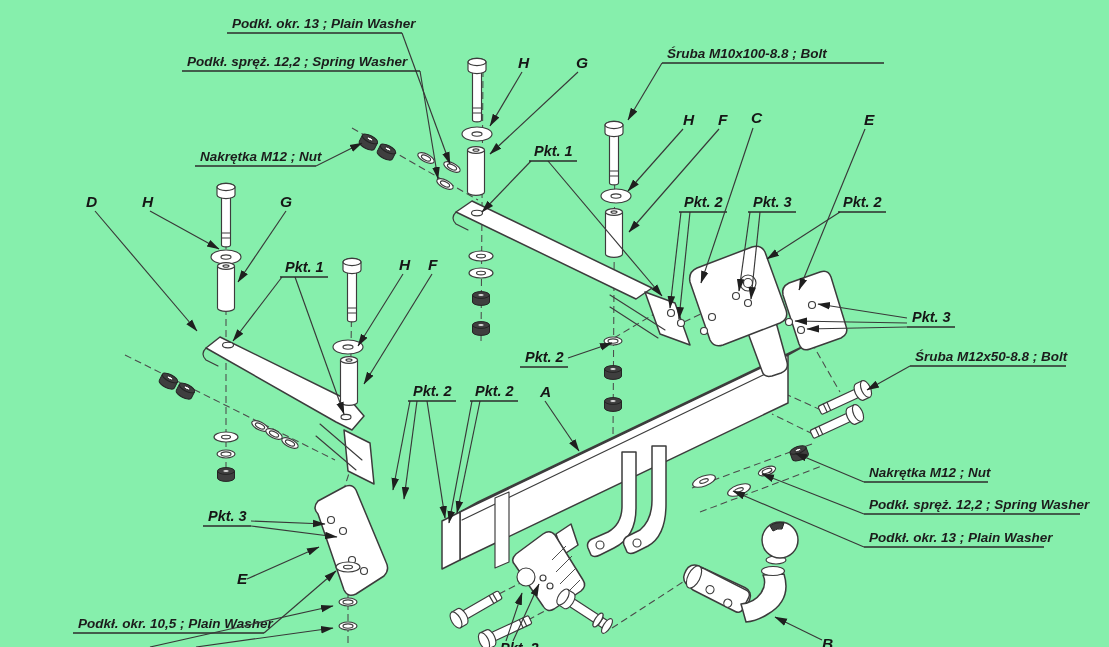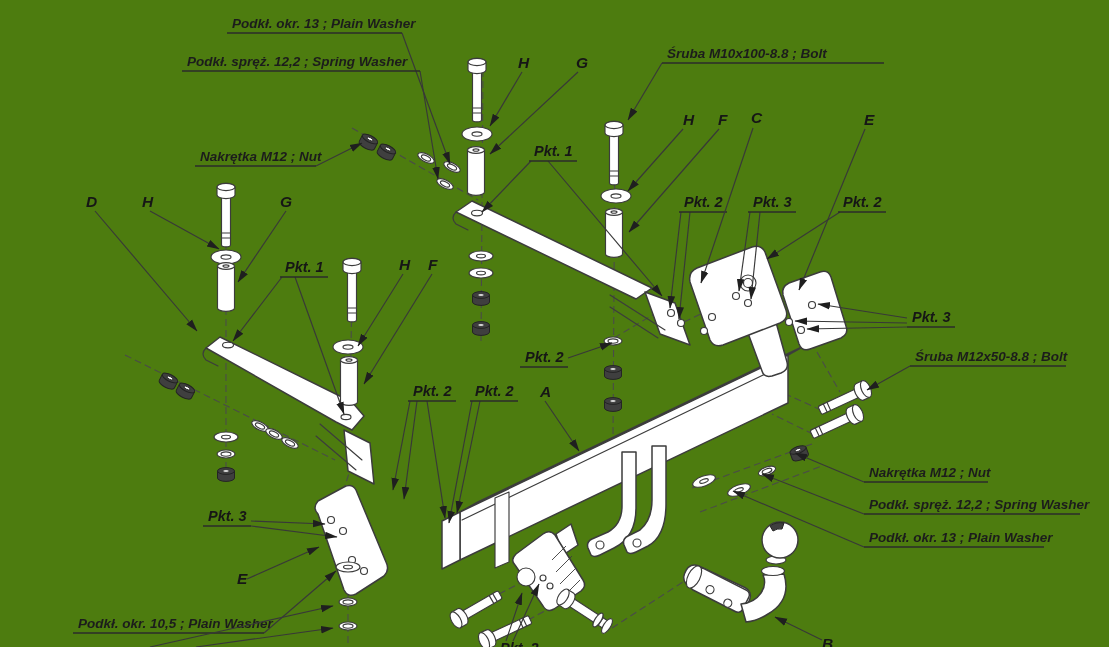--- a/index.html
+++ b/index.html
@@ -1,16 +1,16 @@
 <!DOCTYPE html>
 <html><head>
 <meta charset="utf-8">
 <style>
   html,body{margin:0;padding:0;background:#888;}
-  .canvas{position:relative;width:1109px;height:647px;background:#4d7c0f;overflow:hidden;margin:0 auto;}
+  .canvas{position:relative;width:1109px;height:647px;background:#86efac;overflow:hidden;margin:0 auto;}
   svg{display:block;}
   .p  {fill:#ffffff;stroke:#3c3c3c;stroke-width:1.5;stroke-linejoin:round;stroke-linecap:round;}
   .p2 {fill:#ffffff;stroke:#3c3c3c;stroke-width:1.15;stroke-linejoin:round;stroke-linecap:round;}
   .ln {fill:none;stroke:#3c3c3c;stroke-width:1.15;stroke-linecap:round;}
   .dk {fill:#3f3f3f;stroke:#242424;stroke-width:1;}
   .hole{fill:#ffffff;stroke:#3c3c3c;stroke-width:1.15;}
   .dash{fill:none;stroke:#4a4a4a;stroke-width:1.05;stroke-dasharray:7 4;}
   .hatch{stroke:#3c3c3c;stroke-width:.9;}
   .ldr{fill:none;stroke:#383838;stroke-width:1.15;marker-end:url(#arrow);}
   .stub{fill:none;stroke:#383838;stroke-width:1.15;marker-end:url(#arrow);}

